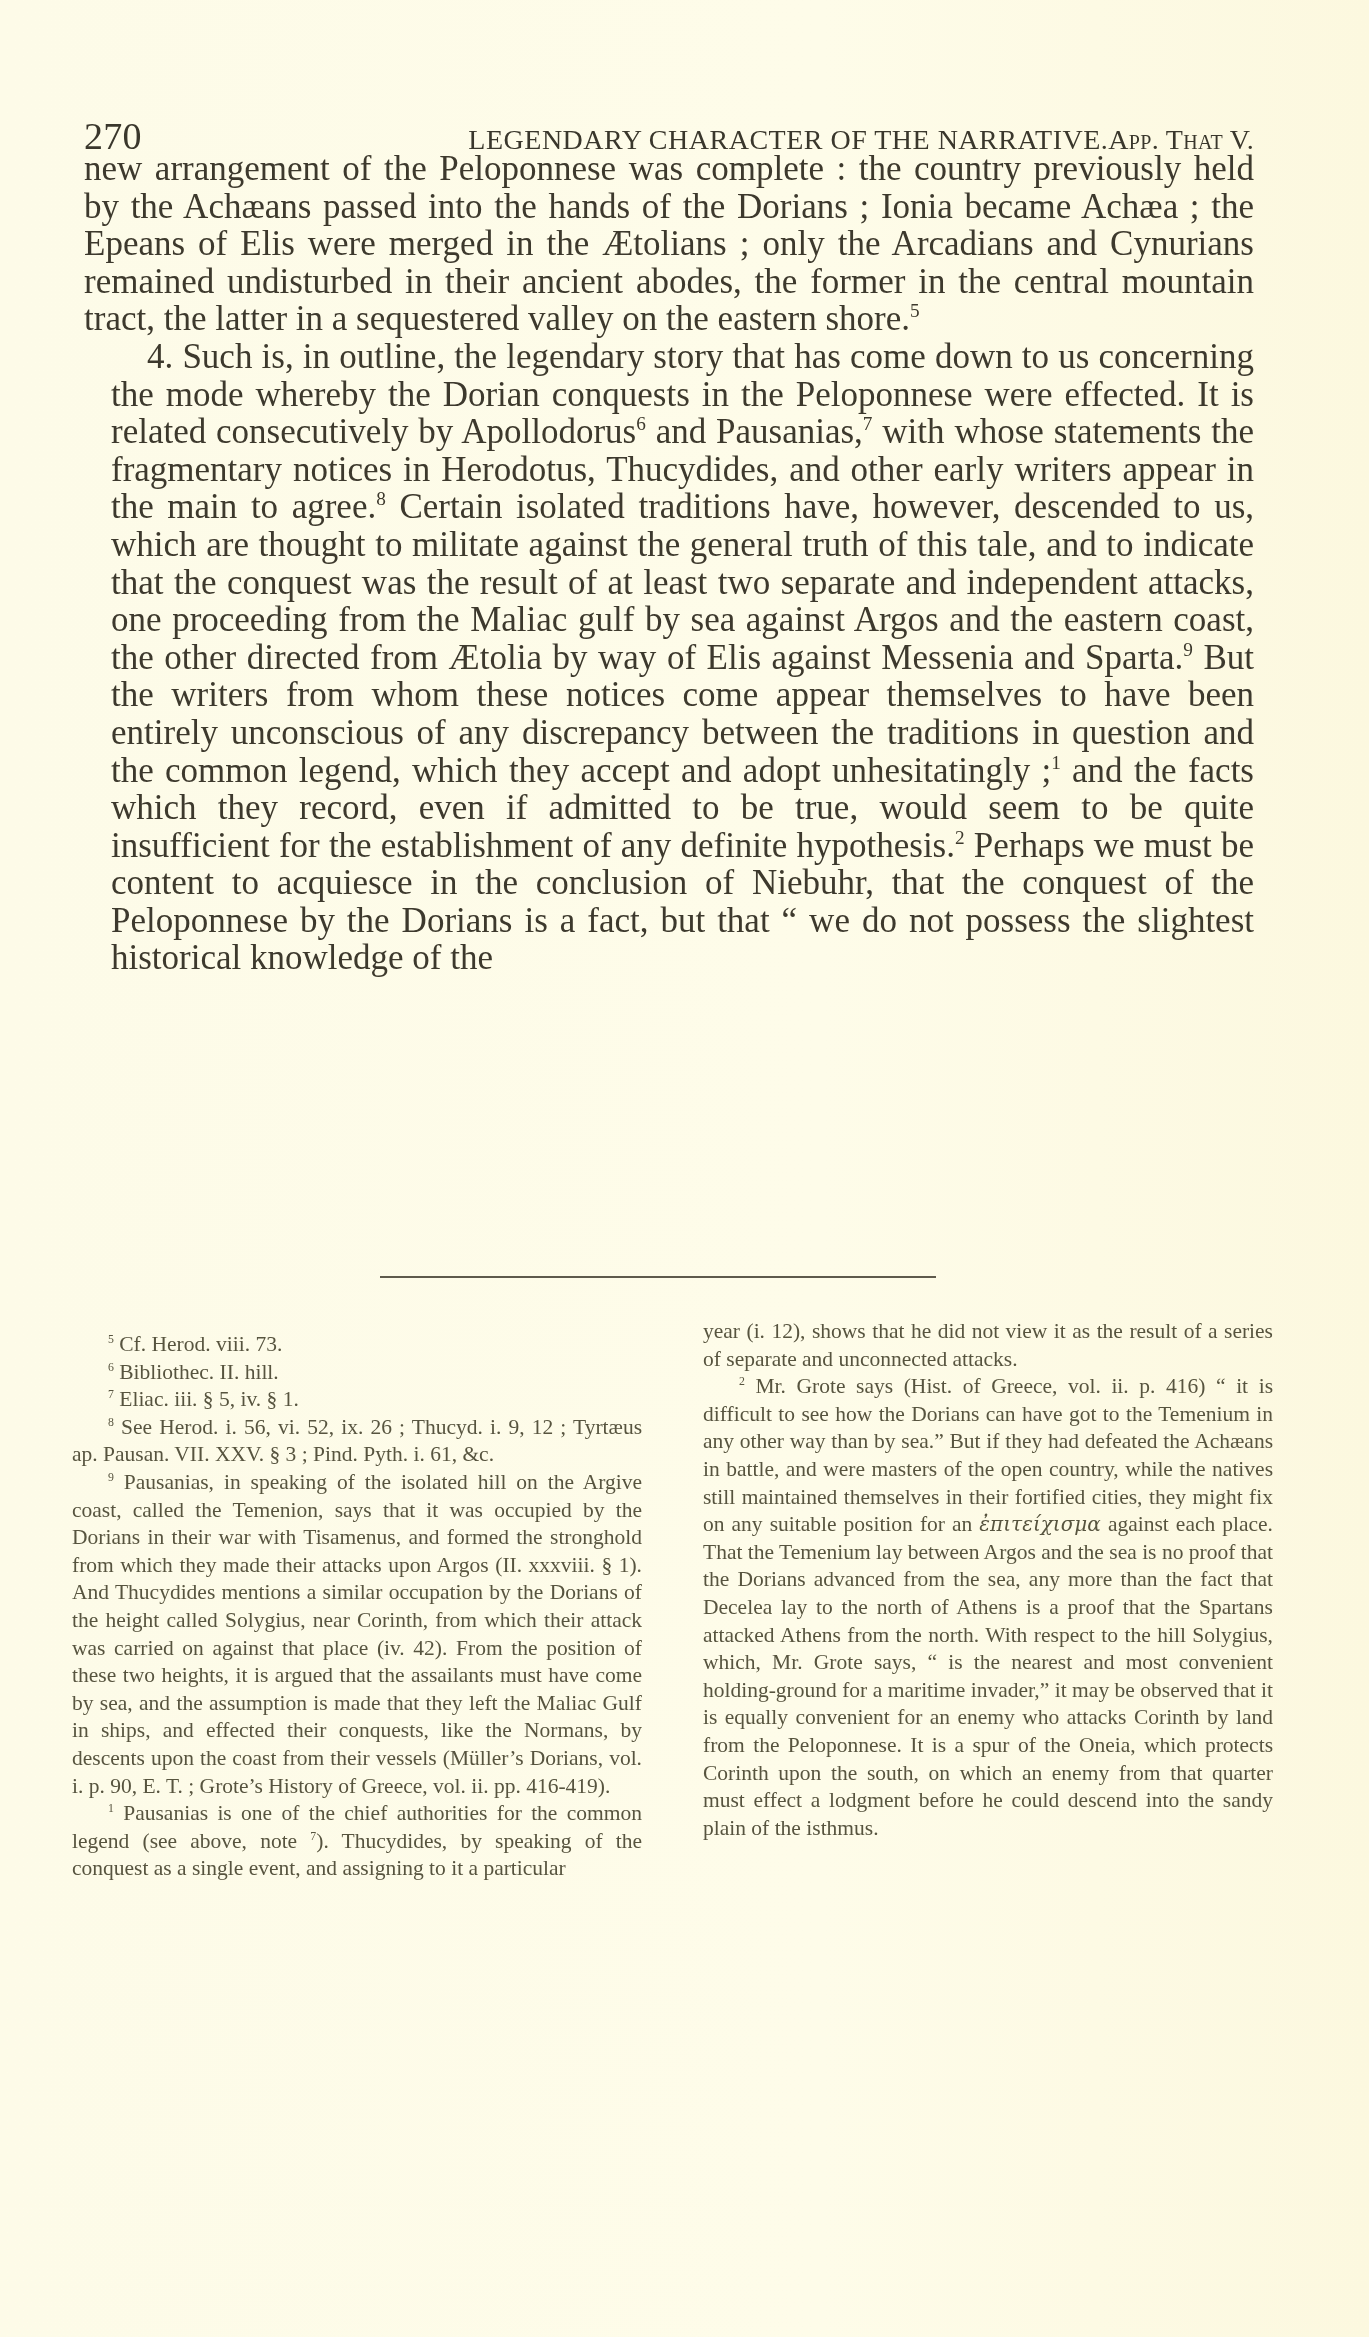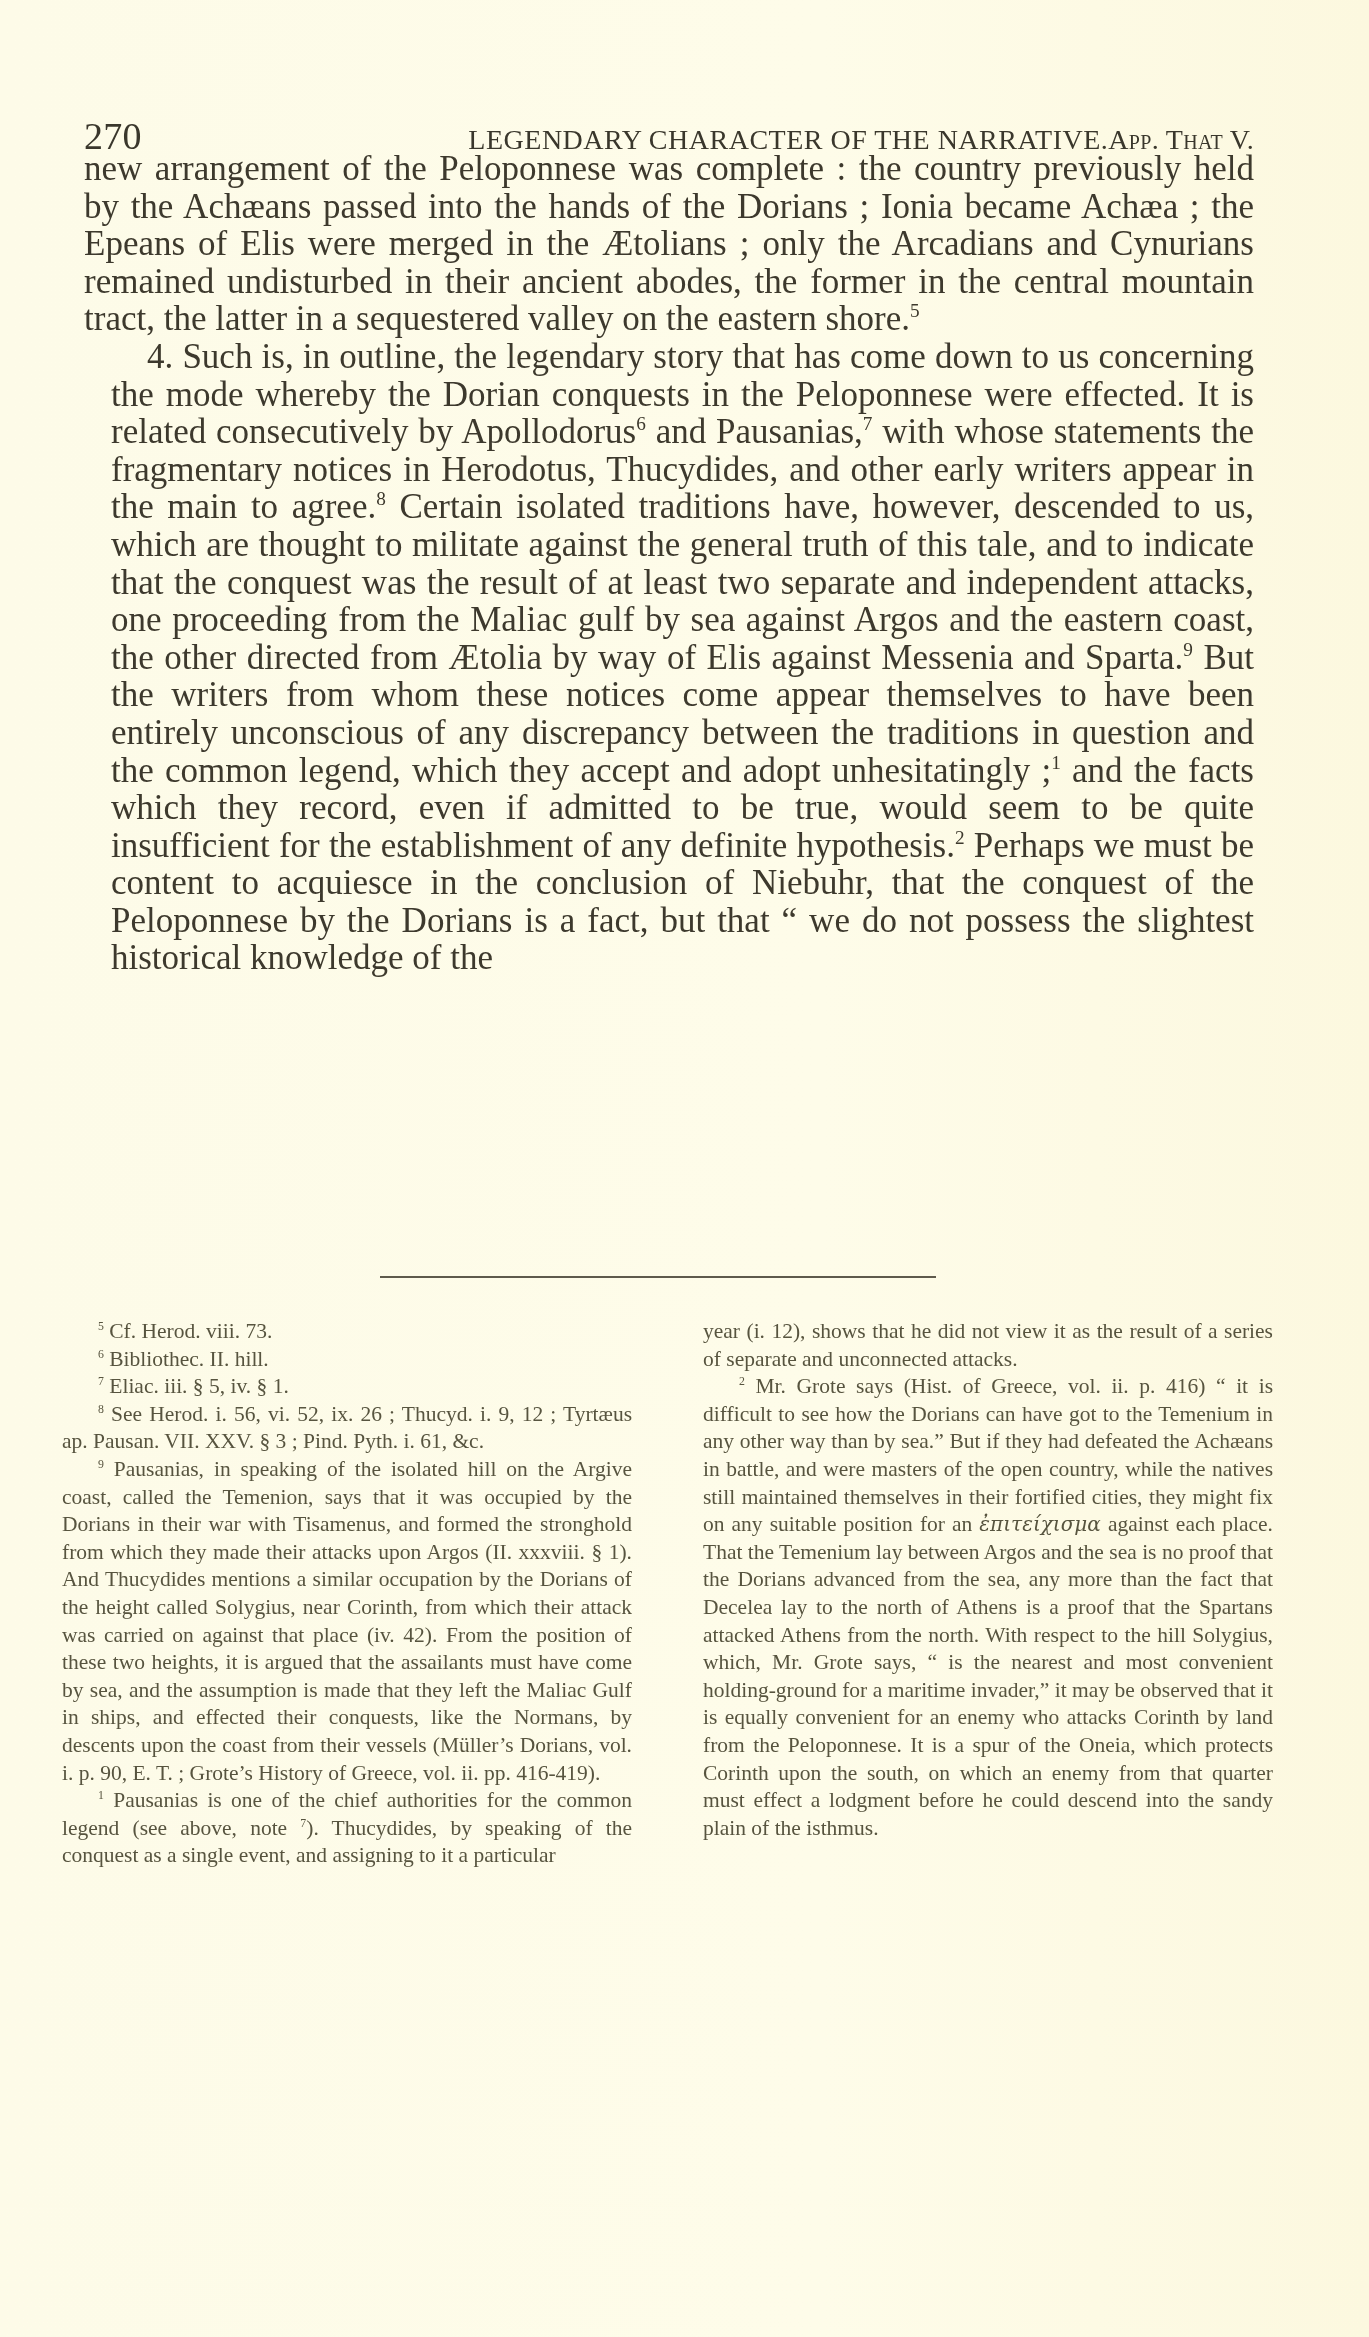--- a/index.html
+++ b/index.html
@@ -84,21 +84,21 @@
     .fn-col {
       position: absolute;
       top: 1318px;
       width: 570px;
       font-family: "Liberation Serif", serif;
       font-size: 21.5px;
       line-height: 27.6px;
       color: #57543f;
       text-align: justify;
     }
-    .fn-col.left { left: 62px; }
+    .fn-col.left { left: 72px; margin-top: 13px; }
     .fn-col.right { left: 703px; }
     .fn-col p { margin: 0; }
     .fn-col p.note { text-indent: 36px; }
     .fn-col .greek { font-style: italic; font-family: "DejaVu Serif", serif; font-size: 20px; margin-top: 32px; }
   </style>
 </head>
 <body>
 
 <div class="page">
 

